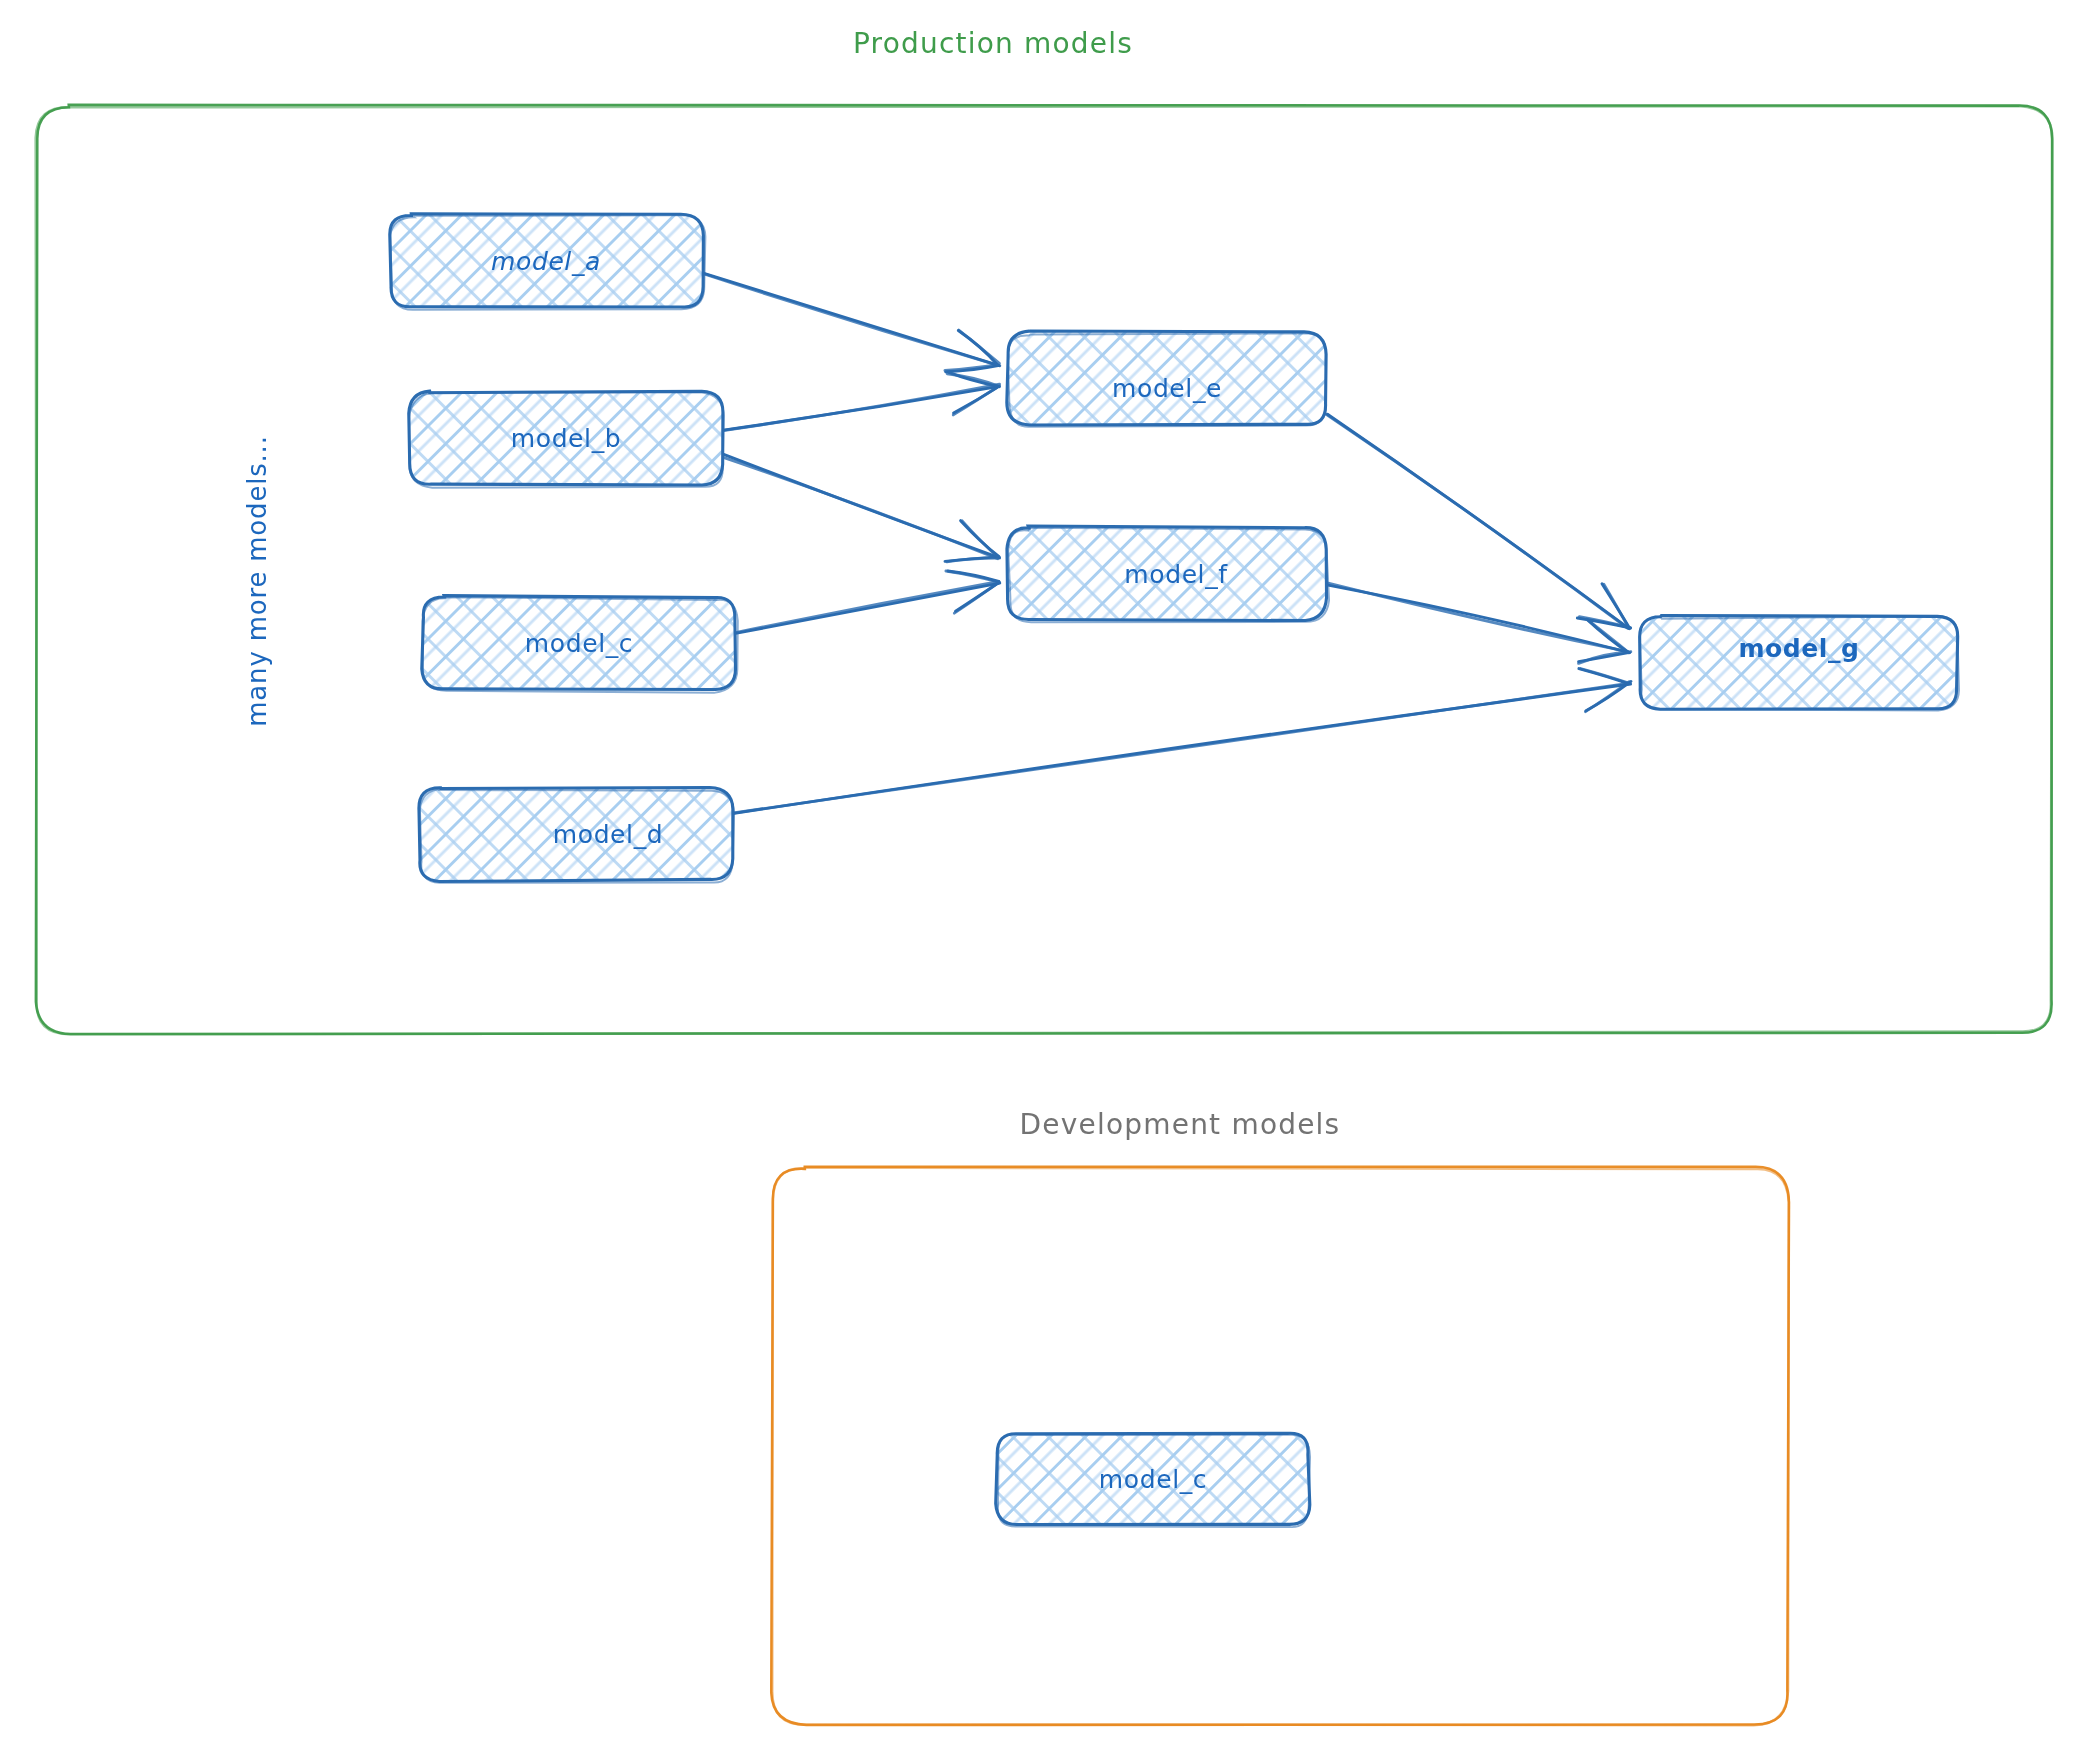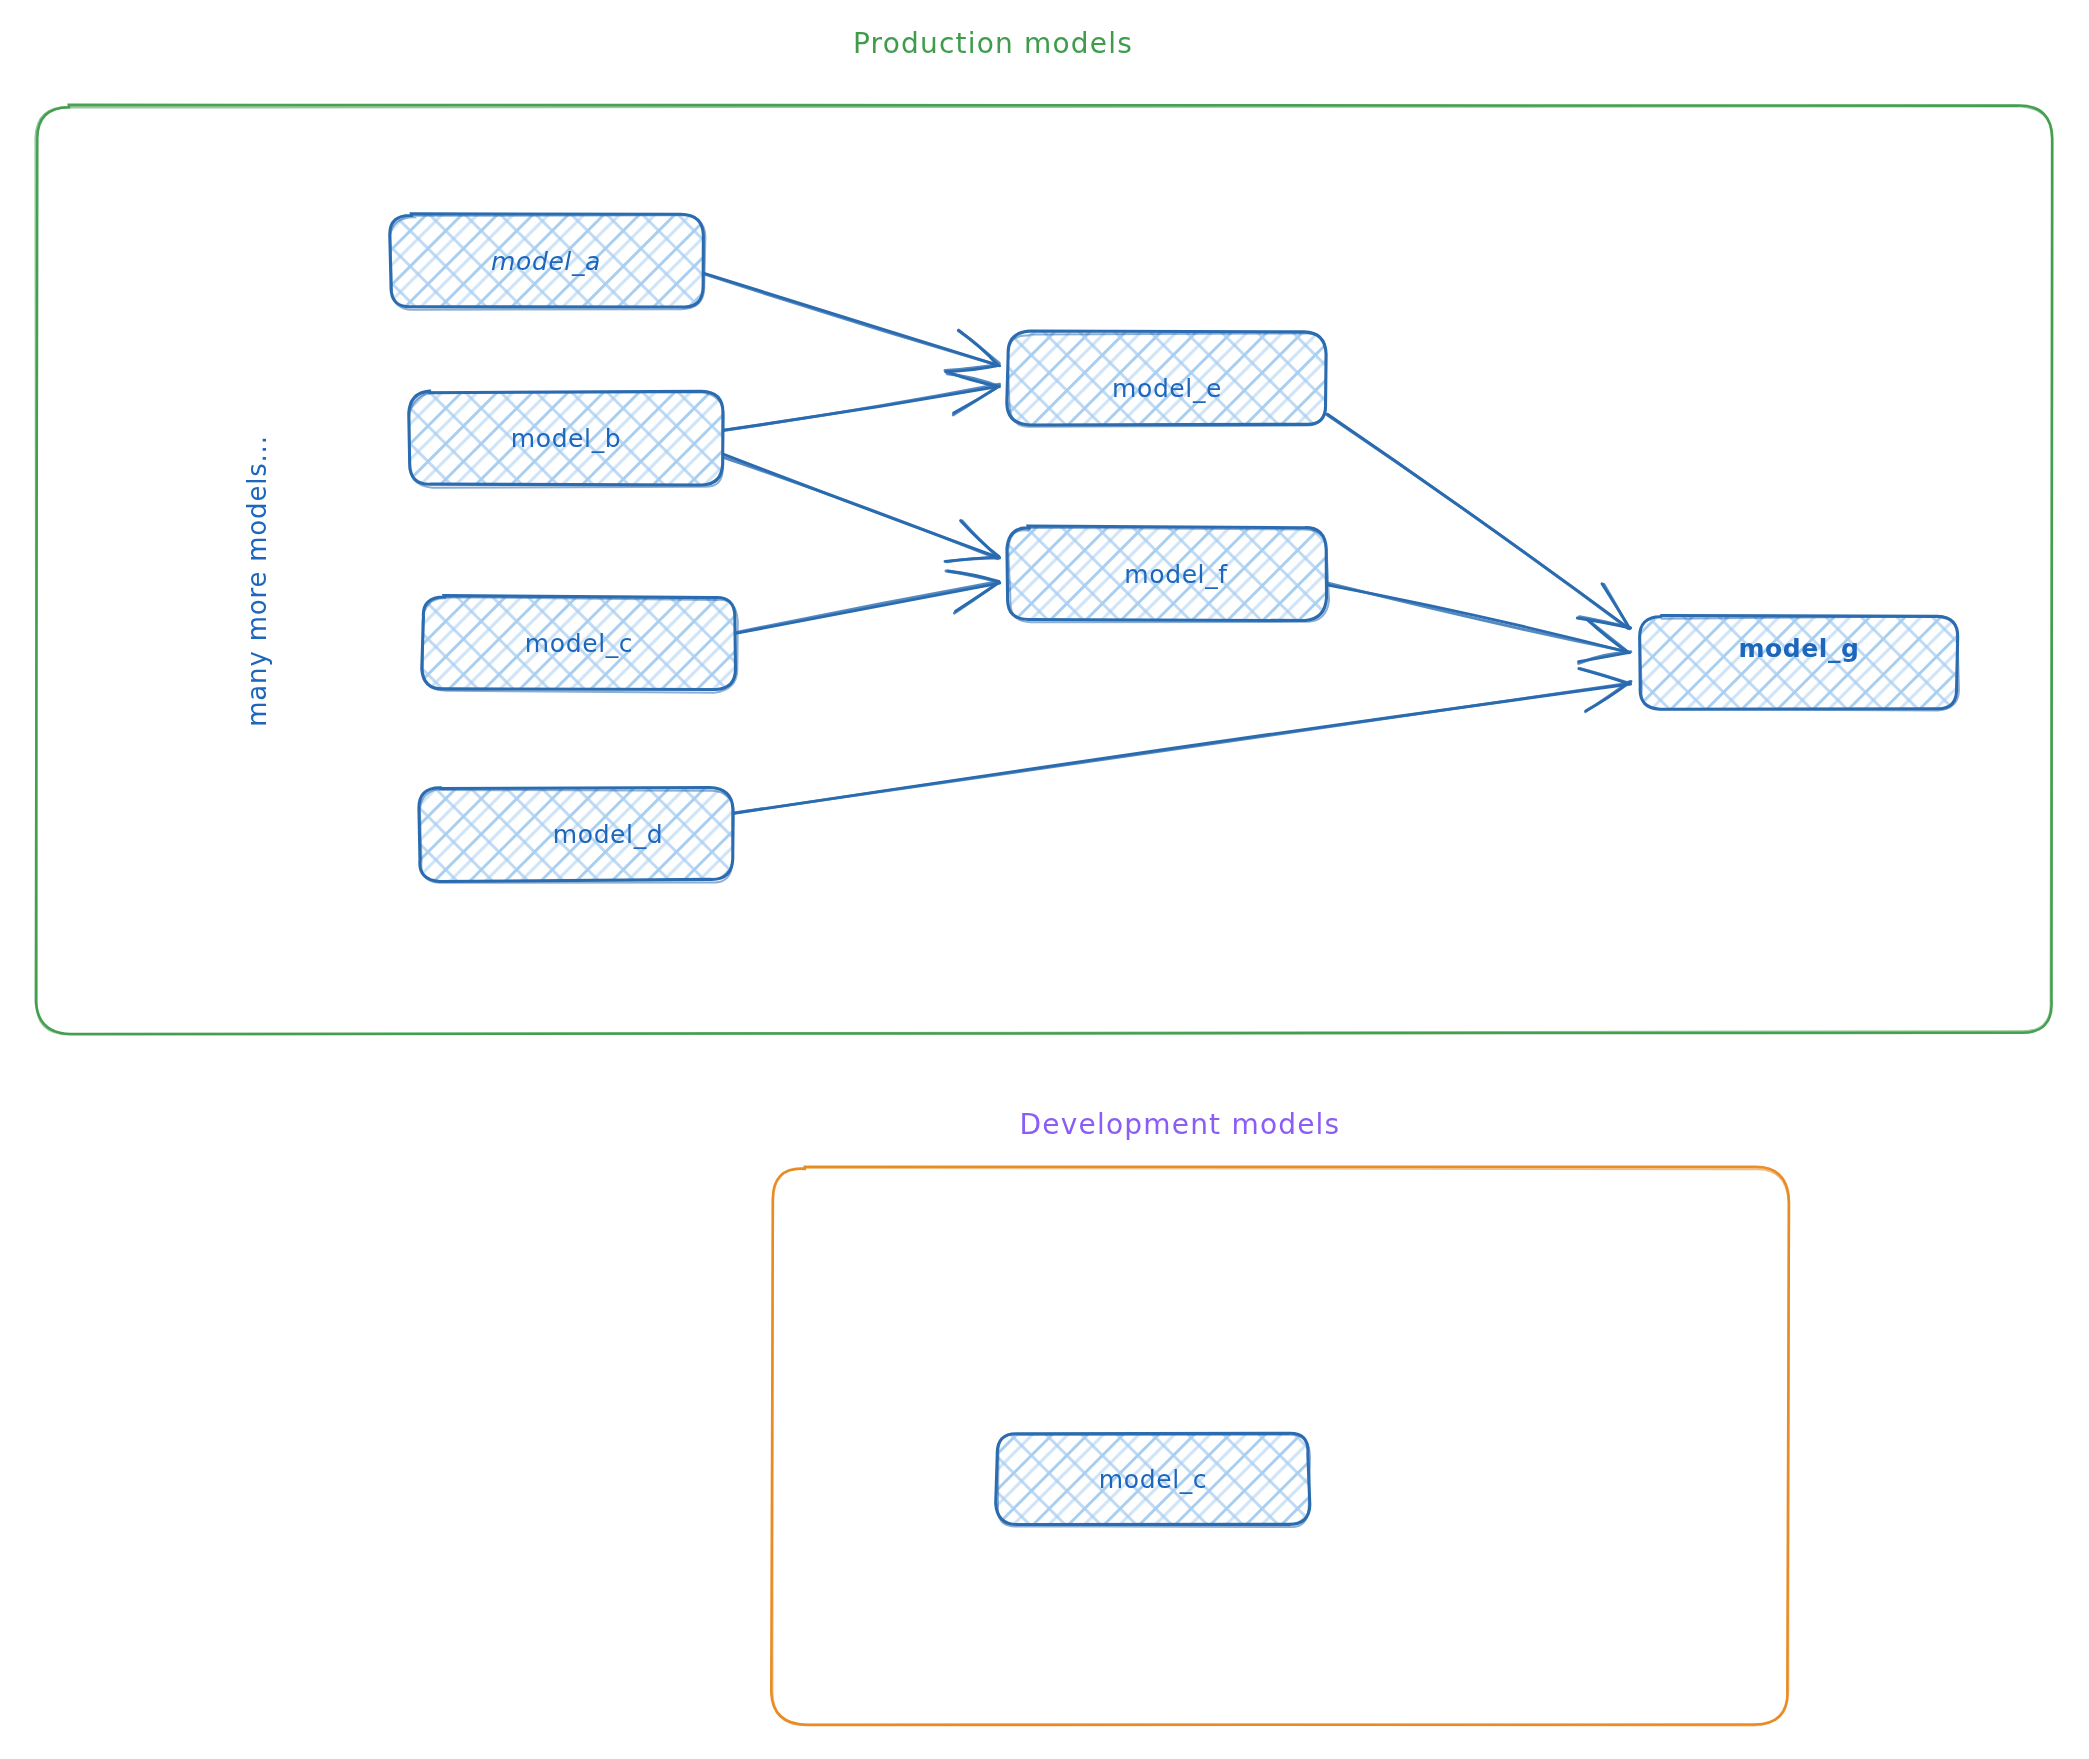--- a/index.html
+++ b/index.html
@@ -43,21 +43,21 @@
     pointer-events: auto;
   }
   #prod-title {
     left: 993px;
     top: 27px;
     color: #3f9c4b;
   }
   #dev-title {
     left: 1180px;
     top: 1108px;
-    color: #8b5cf6;
+    color: #737373;
   }
 
   
   .node-label {
     position: absolute;
     font-family: "DejaVu Sans", sans-serif;
     font-size: 25px;
     color: #1c67bd;
     letter-spacing: 0.6px;
     white-space: nowrap;

